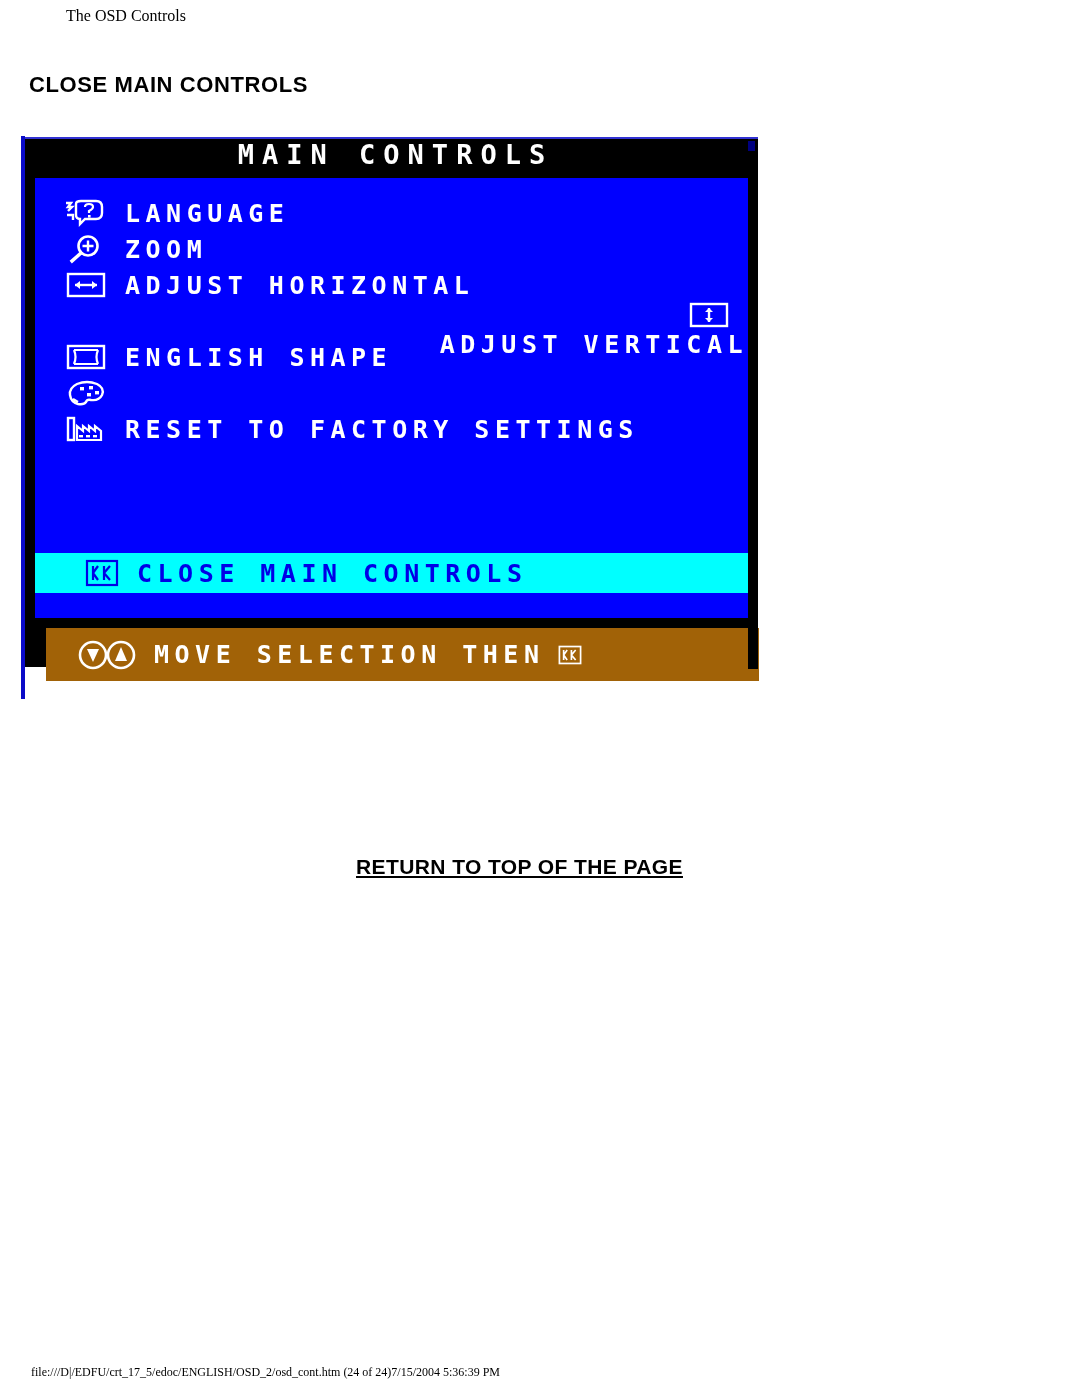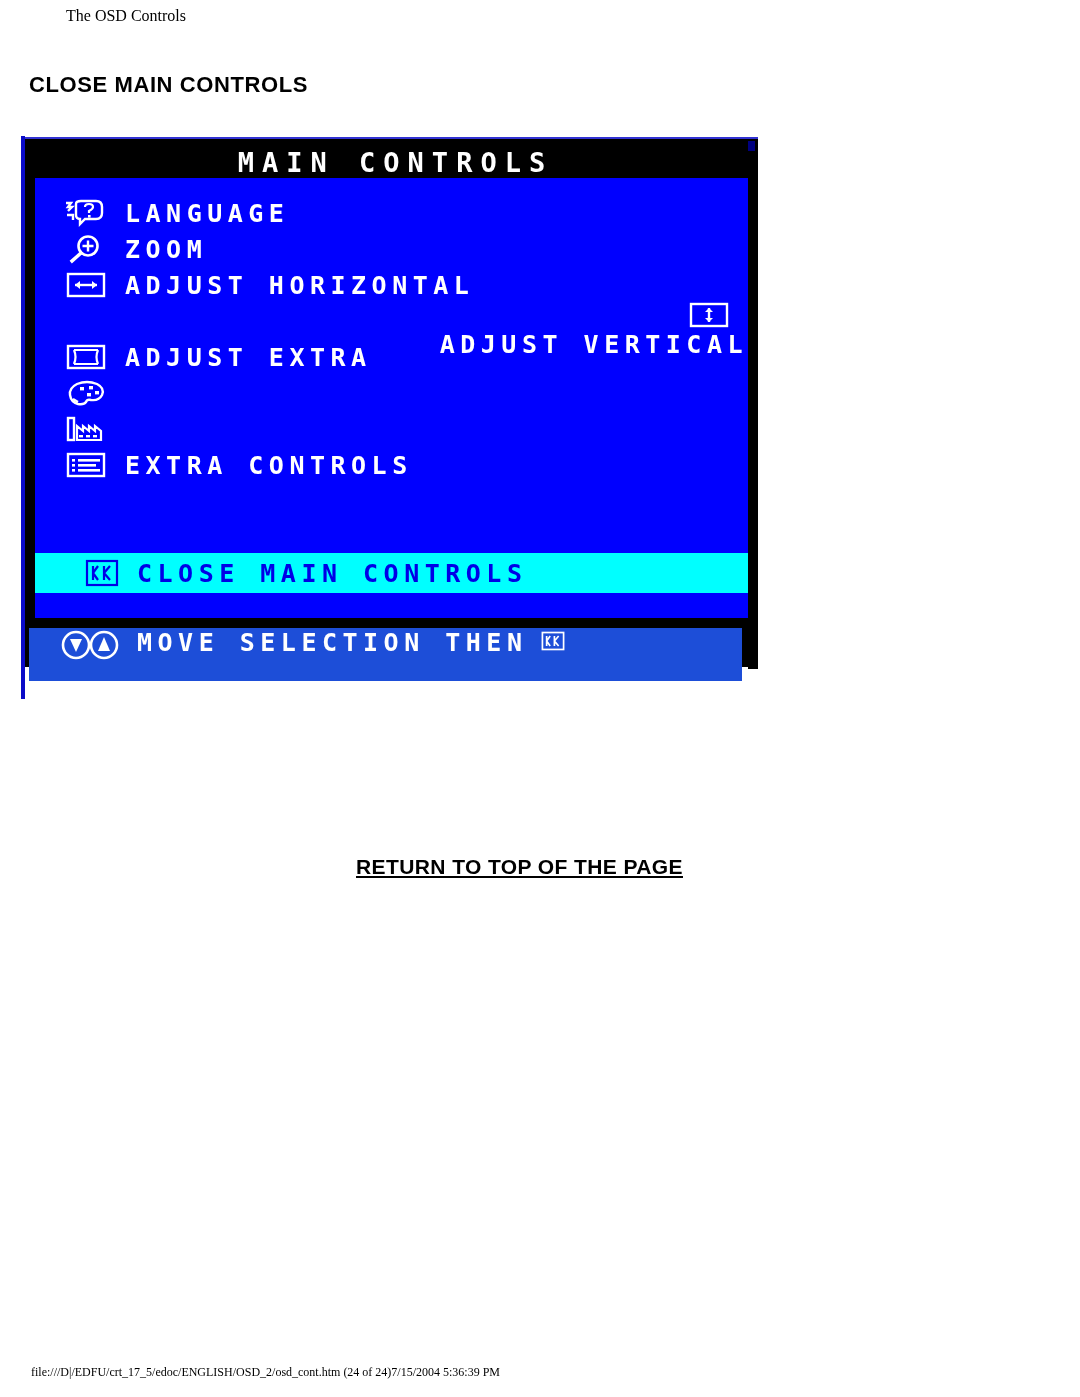--- a/index.html
+++ b/index.html
@@ -65,21 +65,21 @@
 
   
   #osd-titlebar {
     position: absolute;
     left: 0;
     top: 0;
     width: 733px;
     height: 39px;
     background: #000000;
     display: flex;
-    align-items: flex-end;
+    align-items: flex-start;
     justify-content: center;
   }
   #osd-title-text {
     font-family: "DejaVu Sans Mono", "Liberation Mono", monospace;
     font-size: 27px;
     font-weight: bold;
     color: #ffffff;
     letter-spacing: 8px;
     text-indent: 8px;
   }
@@ -163,27 +163,27 @@
     left: 0;
     top: 479px;
     width: 733px;
     height: 10px;
     background: #000000;
   }
 
   
   #osd-hintbar {
     position: absolute;
-    left: 4px;
+    left: 21px;
     top: 489px;
     width: 713px;
     height: 53px;
-    background: #1d4ed8;
+    background: #a16207;
     display: flex;
-    align-items: flex-start;
+    align-items: center;
   }
   #osd-hint-arrows {
     width: 58px;
     height: 34px;
     margin-left: 32px;
     margin-right: 18px;
     flex: 0 0 auto;
     display: block;
   }
   #osd-hint-text {
@@ -307,21 +307,21 @@
       <span class="osd-label">ADJUST VERTICAL</span>
     </div>
 
     <div class="osd-row" style="top:158px;">
       <svg class="osd-icon" viewBox="0 0 46 30">
         <rect x="5" y="4" width="36" height="22" fill="none" stroke="#ffffff" stroke-width="2.4"></rect>
         <path d="M11 8 Q14 15 11 22" fill="none" stroke="#ffffff" stroke-width="2.2"></path>
         <path d="M35 8 Q32 15 35 22" fill="none" stroke="#ffffff" stroke-width="2.2"></path>
         <path d="M11 8 L35 8 M11 22 L35 22" stroke="#ffffff" stroke-width="2.2"></path>
       </svg>
-      <span class="osd-label">ADJUST EXTRA</span>
+      <span class="osd-label">ENGLISH SHAPE</span>
     </div>
 
     <div class="osd-row" style="top:194px;">
       <svg class="osd-icon" viewBox="0 0 46 30">
         <path d="M14 6 Q24 2 34 6 Q42 10 39 17 Q36 23 28 22 Q24 21 23 24 Q21 27 15 26 Q8 24 7 17 Q6 10 14 6 Z" fill="none" stroke="#ffffff" stroke-width="2.4"></path>
         <rect x="17" y="9" width="4" height="3.4" fill="#ffffff"></rect>
         <rect x="26" y="8" width="4" height="3.4" fill="#ffffff"></rect>
         <rect x="32" y="13" width="4" height="3.4" fill="#ffffff"></rect>
         <rect x="24" y="15" width="4" height="3.4" fill="#ffffff"></rect>
         <path d="M10 21 L15 24" stroke="#ffffff" stroke-width="2.2"></path>
@@ -329,34 +329,23 @@
     </div>
 
     <div class="osd-row" style="top:230px;">
       <svg class="osd-icon" viewBox="0 0 46 30">
         <rect x="5" y="4" width="6" height="22" fill="none" stroke="#ffffff" stroke-width="2.4"></rect>
         <path d="M14 26 L14 12 L20 17 L20 12 L26 17 L26 12 L32 17 L32 12 L38 17 L38 26 Z" fill="none" stroke="#ffffff" stroke-width="2.2"></path>
         <rect x="16" y="21" width="4" height="2.4" fill="#ffffff"></rect>
         <rect x="23" y="21" width="4" height="2.4" fill="#ffffff"></rect>
         <rect x="30" y="21" width="4" height="2.4" fill="#ffffff"></rect>
       </svg>
-    </div>
-
-    <div class="osd-row" style="top:266px;">
-      <svg class="osd-icon" viewBox="0 0 46 30">
-        <rect x="5" y="4" width="36" height="22" fill="none" stroke="#ffffff" stroke-width="2.4"></rect>
-        <rect x="9" y="9" width="3" height="2.6" fill="#ffffff"></rect>
-        <rect x="9" y="14" width="3" height="2.6" fill="#ffffff"></rect>
-        <rect x="9" y="19" width="3" height="2.6" fill="#ffffff"></rect>
-        <rect x="15" y="9" width="22" height="2.6" fill="#ffffff"></rect>
-        <rect x="15" y="14" width="18" height="2.6" fill="#ffffff"></rect>
-        <rect x="15" y="19" width="22" height="2.6" fill="#ffffff"></rect>
-      </svg>
-      <span class="osd-label">EXTRA CONTROLS</span>
-    </div>
+      <span class="osd-label">RESET TO FACTORY SETTINGS</span>
+    </div>
+
 
   </div>
 
   <div id="osd-selected-row">
     <svg class="osd-icon" viewBox="0 0 34 28">
       <rect x="2" y="2" width="30" height="24" fill="none" stroke="#0000e6" stroke-width="2.2"></rect>
       <path d="M8 7 L8 21 M8 14 L13 7 M8 14 L13 21" fill="none" stroke="#0000e6" stroke-width="2.2"></path>
       <path d="M19 7 L19 21 M19 14 L25 7 M19 14 L25 21" fill="none" stroke="#0000e6" stroke-width="2.2"></path>
     </svg>
     <span id="osd-selected-label">CLOSE MAIN CONTROLS</span>

